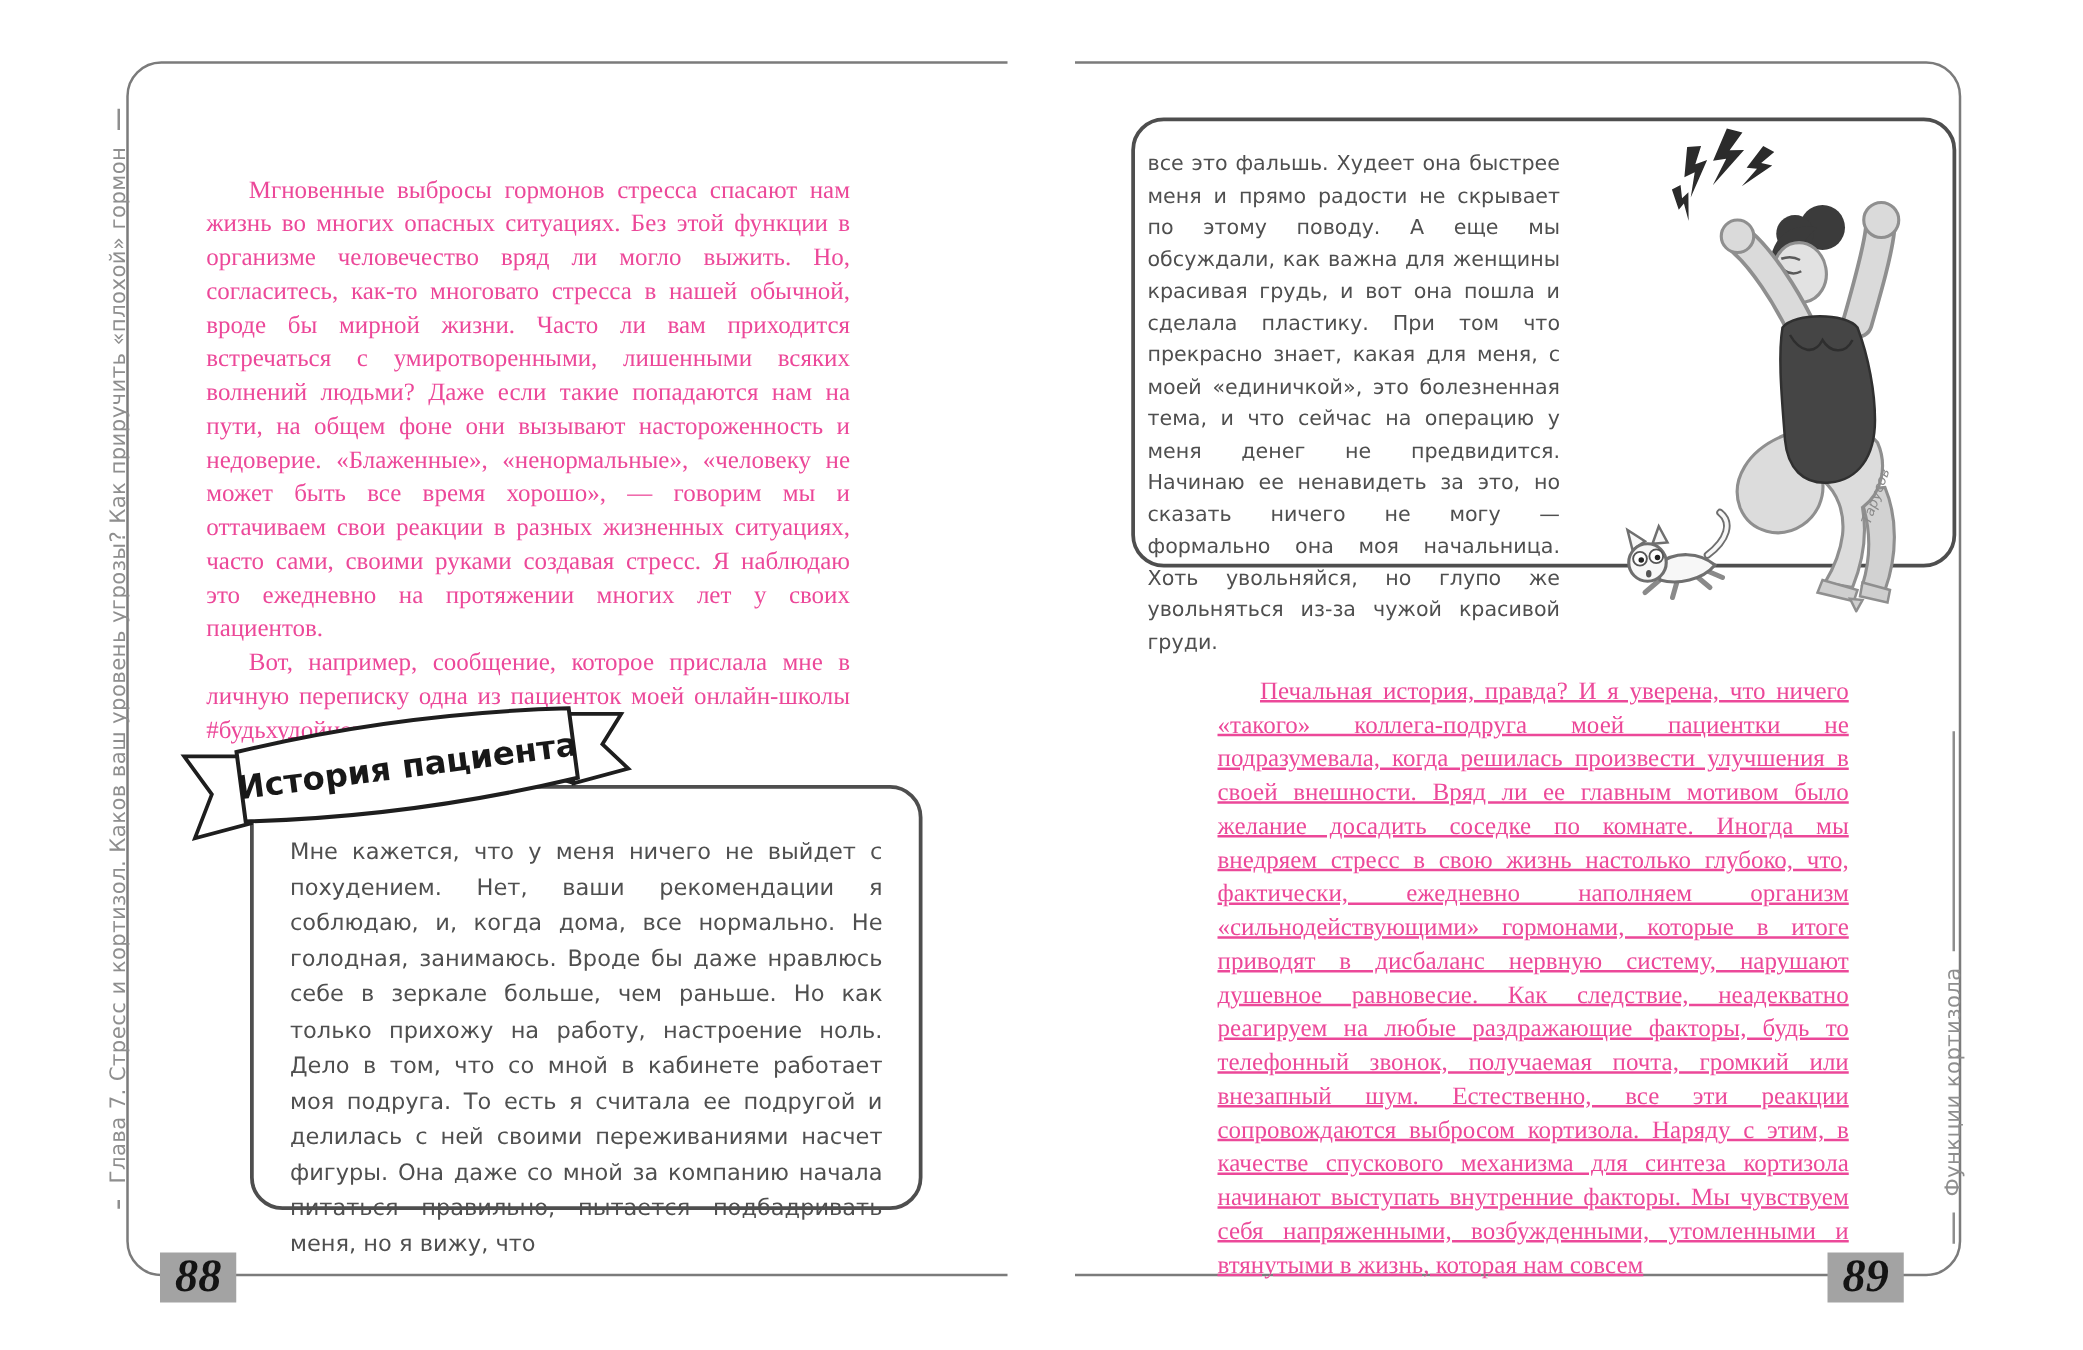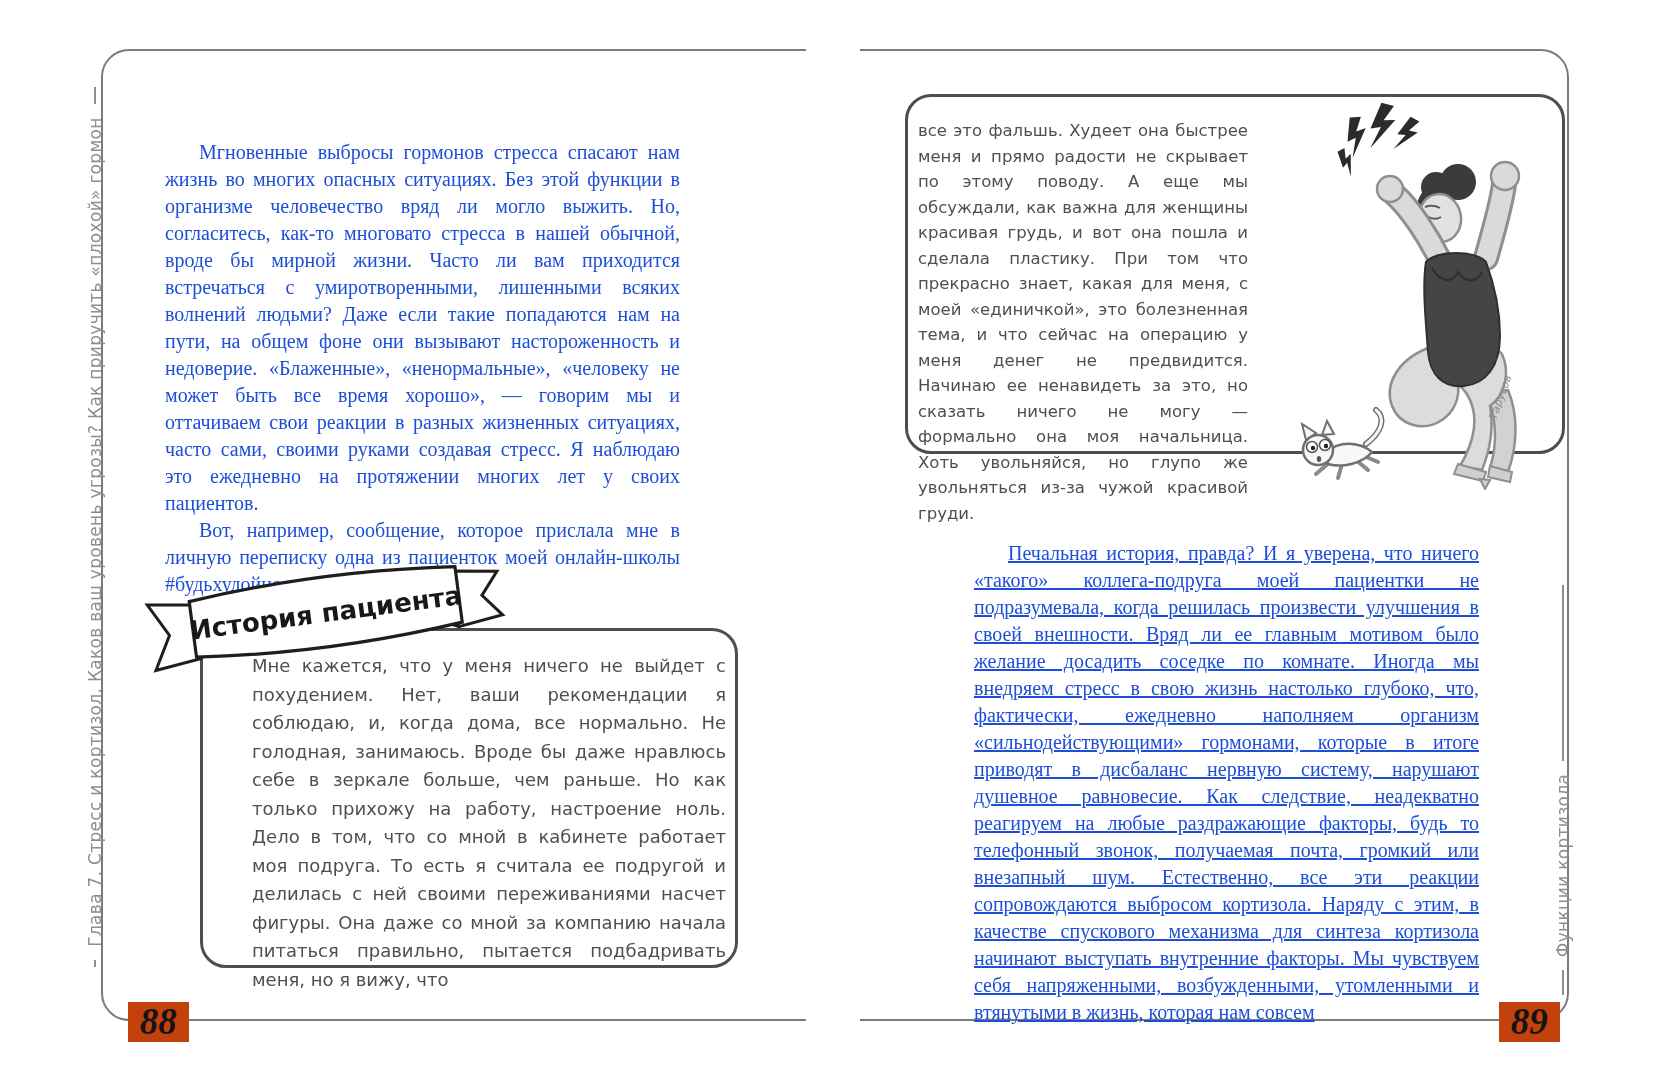--- a/index.html
+++ b/index.html
@@ -31,56 +31,56 @@
   .rule.short{width:26px;}
   .rule.long-left{width:62px;}
   .rule.long-right{width:185px;}
 
   
   .section-heading{
     position:absolute;left:165px;top:84px;width:515px;text-align:center;
     font-family:"DejaVu Sans","Liberation Sans",sans-serif;
     font-size:23px;font-weight:600;color:#3c3c3c;letter-spacing:.2px;
   }
-  .body-col{position:absolute;font-size:20px;line-height:27px;color:#1d4ed8;text-align:justify;}
+  .body-col{position:absolute;font-size:20px;line-height:27px;color:#ec4899;text-align:justify;}
   .body-col p{margin:0;text-indent:34px;}
   .body-col.left-col{left:165px;top:139px;width:515px;}
   .body-col.right-col{left:974px;top:540px;width:505px;text-decoration:underline;}
 
   
   .story-box{
     position:absolute;border:3px solid #4e4e4e;border-radius:26px;box-sizing:border-box;background:#fff;
   }
   .story-box.left-box{left:200px;top:628px;width:538px;height:340px;}
   .story-box.right-box{left:905px;top:94px;width:660px;height:360px;}
   .story-text{
     position:absolute;font-family:"DejaVu Sans","Liberation Sans",sans-serif;
     color:#4f4f4f;text-align:justify;
   }
-  .story-text.left-box-text{left:232px;top:652px;width:474px;font-size:18px;line-height:28.5px;margin-left:20px;}
+  .story-text.left-box-text{left:232px;top:668px;width:474px;font-size:18px;line-height:28.5px;}
   .story-text.right-box-text{left:918px;top:118px;width:330px;font-size:16.5px;line-height:25.5px;}
 
   
   .banner-svg{position:absolute;left:138px;top:552px;width:375px;height:125px;z-index:4;}
   .banner-svg text{
     font-family:"DejaVu Sans","Liberation Sans",sans-serif;font-weight:bold;fill:#181818;
   }
 
   
   .illustration-svg{position:absolute;left:1290px;top:90px;width:260px;height:400px;z-index:3;}
   .illustration-svg .sig{font-family:"DejaVu Sans",sans-serif;font-style:italic;fill:#8a8a8a;}
 
   
   .page-num{
-    position:absolute;top:1002px;background:#c2410c;padding:0 12px;z-index:5;
+    position:absolute;top:1002px;background:#a3a3a3;padding:0 12px;z-index:5;
     font-family:"Liberation Serif",serif;font-style:italic;font-weight:bold;
     font-size:37px;color:#141414;line-height:40px;text-align:right;
   }
   .page-num.p88{left:128px;}
-  .page-num.p89{left:1499px;}
+  .page-num.p89{left:1462px;}
 </style>
 </head>
 <body>
 
 <div class="canvas">
 
   <div class="frame-clip left">
     <div class="page-frame"></div>
   </div>
 

